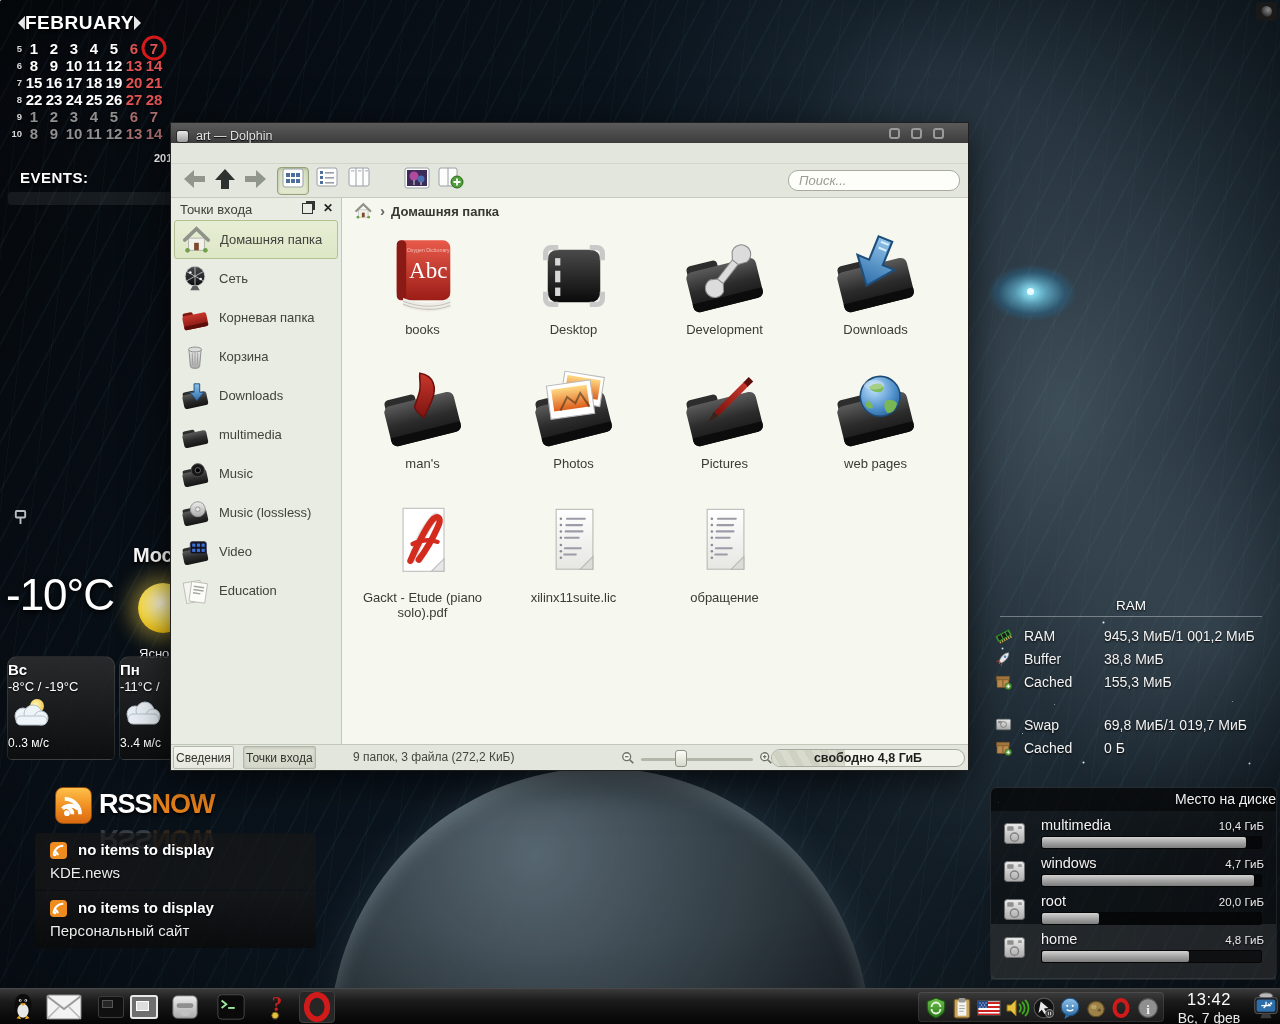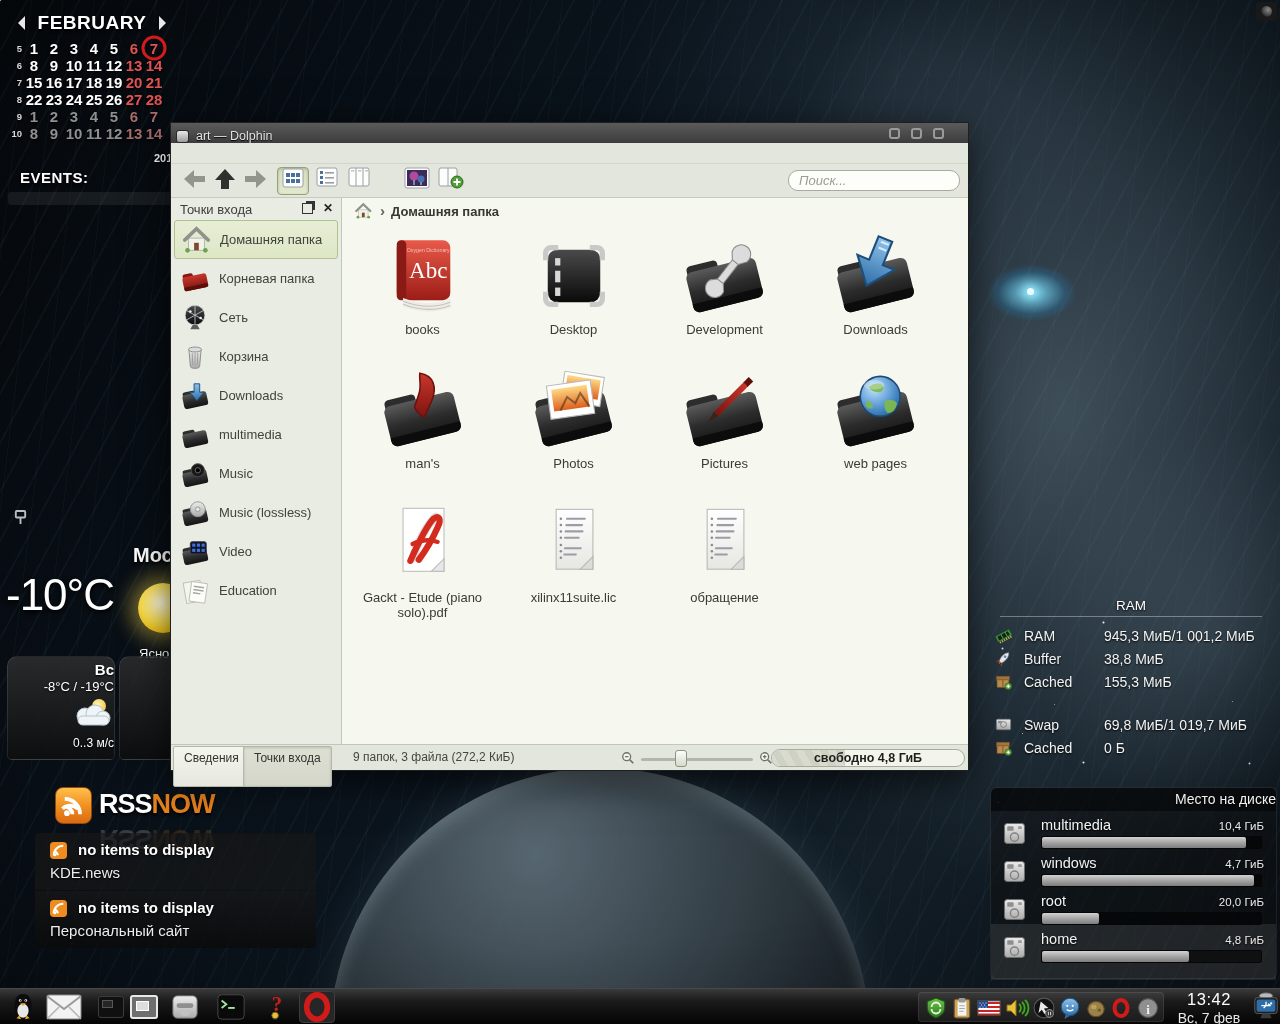--- a/index.html
+++ b/index.html
@@ -28,21 +28,21 @@
   #wp-stars{left:0;top:0;width:1px;height:1px;background:#fff;border-radius:50%;
     box-shadow:1002px 648px 0 .5px #cfe4ee, 1054px 704px 0 0 #9fb9c4, 1103px 622px 0 .5px #e8f6fb,
       1151px 683px 0 0 #b9cfd8, 1198px 641px 0 .5px #dbeef5, 1232px 701px 0 0 #a8c2cc,
       1022px 733px 0 0 #c4dbe4, 1083px 762px 0 .5px #e3f3f8, 1171px 731px 0 0 #afc8d2,
       1249px 763px 0 .5px #d5e9f0, 998px 802px 0 0 #bdd4de, 1062px 823px 0 .5px #cfe4ee}
   #wp-vignette{left:0;top:0;width:100%;height:100%;
     background:radial-gradient(1100px 800px at 45% 45%, transparent 60%, rgba(0,0,0,.42))}
 
   
   #calendar{left:6px;top:4px;width:172px;color:#fff}
-  #cal-head{display:flex;align-items:center;justify-content:space-between;padding:8px 12px 2px 12px}
+  #cal-head{display:flex;align-items:center;padding:8px 12px 2px 12px}
   #cal-month{font-size:19px;font-weight:bold;letter-spacing:.5px;text-shadow:0 2px 3px #000}
   .cal-arrow{width:0;height:0;border:7px solid transparent;cursor:pointer}
   #cal-prev{border-right-color:#e8e8e8;border-left-width:0}
   #cal-next{border-left-color:#e8e8e8;border-right-width:0}
   #cal-dh{display:flex;padding-left:18px;margin-top:2px}
   #cal-dh span{width:20px;text-align:center;font-size:8px;font-weight:bold;color:#f2f2f2;text-shadow:0 1px 2px #000}
   #calendar-grid{margin-top:2px;padding-left:2px}
   .cal-row{display:flex;align-items:center;height:17px}
   .cal-row .wk{width:14px;margin-right:2px;text-align:right;font-size:9.5px;font-weight:bold;color:#d8d8d8;text-shadow:0 1px 2px #000}
   .cal-row .day{width:20px;text-align:center;font-size:15px;font-weight:bold;color:#fff;text-shadow:0 1px 3px #000;position:relative}
@@ -59,21 +59,21 @@
   #weather{color:#fff}
   #weather-pin{left:13px;top:509px;width:15px;height:17px}
   #weather-city{left:133px;top:544px;font-size:20px;font-weight:bold;text-shadow:0 2px 3px #000;white-space:nowrap}
   #weather-temp{left:6px;top:570px;font-size:44px;letter-spacing:-1px;text-shadow:0 2px 5px #000}
   #weather-sun{left:138px;top:583px;width:50px;height:50px;border-radius:50%;
     background:radial-gradient(circle at 45% 40%, #fffbe0, #f9df55 45%, #eeb900 80%);
     box-shadow:0 0 20px 8px rgba(248,216,80,.45)}
   #weather-cond{left:139px;top:646px;font-size:13px;text-shadow:0 1px 2px #000;white-space:nowrap}
   .wcard{top:656px;width:108px;height:104px;border-radius:10px 10px 5px 5px;
     background:linear-gradient(rgba(48,48,48,.82), rgba(14,14,14,.85));
-    border:1px solid rgba(255,255,255,.1);text-align:right}
+    border:1px solid rgba(255,255,255,.1);text-align:left}
   #wcard1{left:7px} #wcard2{left:119px}
   .wcard .wday{font-size:15px;font-weight:bold;margin-top:4px;text-shadow:0 1px 2px #000}
   .wcard .wtemps{font-size:13px;margin-top:1px;text-shadow:0 1px 2px #000;white-space:nowrap}
   .wcard svg{margin-top:3px}
   .wcard .wwind{font-size:12px;margin-top:3px;text-shadow:0 1px 2px #000;white-space:nowrap}
 
   
   #rss-logo-icon{left:55px;top:787px;width:37px;height:37px;border-radius:8px;
     background:linear-gradient(#ffc04a,#ef8c1f 55%,#d96a12);border:1px solid #8f4a0e}
   #rss-logo-text{left:99px;top:789px;font-size:27px;font-weight:bold;letter-spacing:-1px;
@@ -155,21 +155,21 @@
   #breadcrumb{position:absolute;left:0;top:0;width:100%;height:26px;display:flex;align-items:center}
   #bc-home{margin-left:12px;width:18px;height:18px}
   #bc-sep{margin:0 6px 2px 8px;font-size:15px;font-weight:bold;color:#666}
   #bc-label{font-size:13px;font-weight:bold;color:#38392f}
   #files-grid{position:absolute;left:5px;top:28px;display:grid;grid-template-columns:repeat(4,151px)}
   .file-item{display:flex;flex-direction:column;align-items:center;padding-top:8px;min-height:134px}
   .file-item svg{width:84px;height:84px}
   .file-item .flabel{margin-top:4px;font-size:13px;line-height:15px;color:#3a3c35;text-align:center;max-width:144px}
 
   #statusbar{position:absolute;left:0;bottom:0;width:100%;height:26px;background:#e3e6dd;border-top:1px solid #c3c6ba}
-  .stab{position:absolute;top:1px;height:41px;line-height:23px;padding:0 10px;font-size:12px;color:#33352f;
+  .stab{position:absolute;top:1px;height:23px;line-height:23px;padding:0 2px;font-size:12px;color:#33352f;
     border:1px solid #b4b7ab;border-radius:2px;background:linear-gradient(#f4f5ee,#e6e8df)}
   #stab2{background:linear-gradient(#dde0d3,#d3d6c9);box-shadow:inset 0 1px 3px rgba(0,0,0,.15)}
   #status-text{position:absolute;left:182px;top:5px;font-size:12px;color:#44463f}
   .zoomglyph{position:absolute;top:6px;width:14px;height:14px}
   #zoom-track{position:absolute;left:470px;top:13px;width:112px;height:3px;background:#b3b6a9;border-radius:2px}
   #zoom-handle{position:absolute;left:504px;top:5px;width:12px;height:17px;border-radius:3px;
     background:linear-gradient(#fdfdf8,#d6d9cb);border:1px solid #8f9286}
   #capacity{position:absolute;left:600px;top:4px;width:194px;height:18px;border:1px solid #a7aa9e;border-radius:9px;
     background:#f3f4eb;overflow:hidden}
   #capacity-fill{position:absolute;left:0;top:0;height:100%;width:38%;
@@ -867,29 +867,29 @@
       <div id="places-list">
 
       <div class="place-item selected">
             <svg>
               <use href="#pl-home" xlink:href="#pl-home"></use>
             </svg>
             <span>Домашняя папка</span>
           </div>
           <div class="place-item">
             <svg>
+              <use href="#pl-net" xlink:href="#pl-net"></use>
+            </svg>
+            <span>Сеть</span>
+          </div>
+          <div class="place-item">
+            <svg>
               <use href="#pl-root" xlink:href="#pl-root"></use>
             </svg>
             <span>Корневая папка</span>
-          </div>
-          <div class="place-item">
-            <svg>
-              <use href="#pl-net" xlink:href="#pl-net"></use>
-            </svg>
-            <span>Сеть</span>
           </div>
           <div class="place-item">
             <svg>
               <use href="#pl-trash" xlink:href="#pl-trash"></use>
             </svg>
             <span>Корзина</span>
           </div>
           <div class="place-item">
             <svg>
               <use href="#pl-down" xlink:href="#pl-down"></use>

